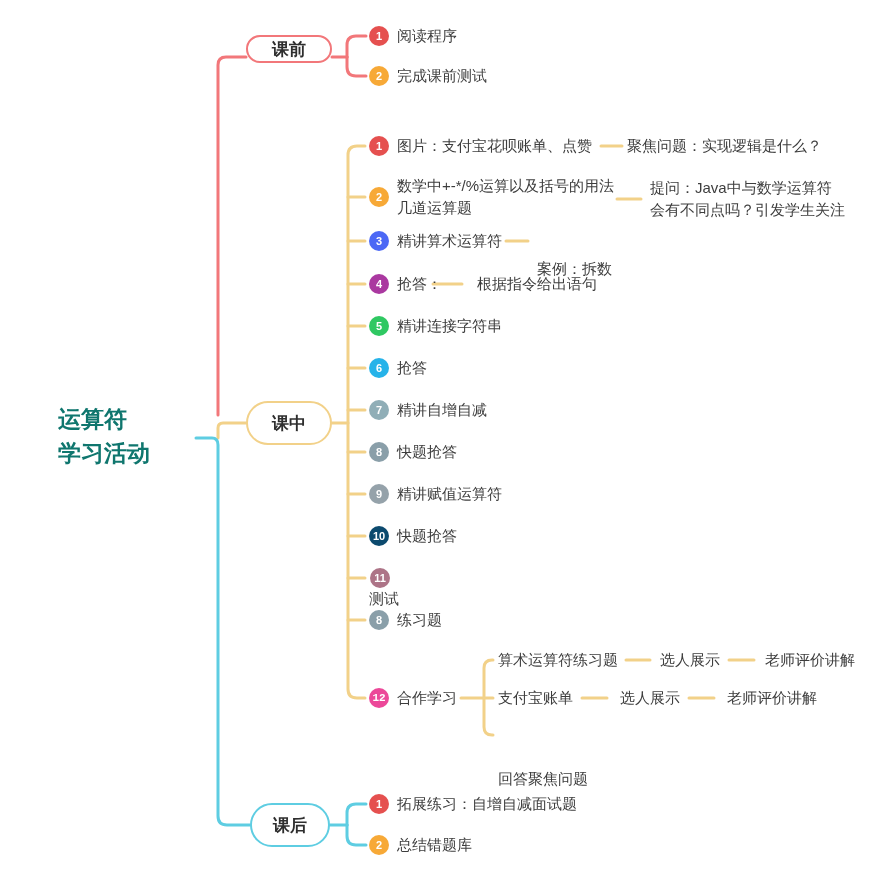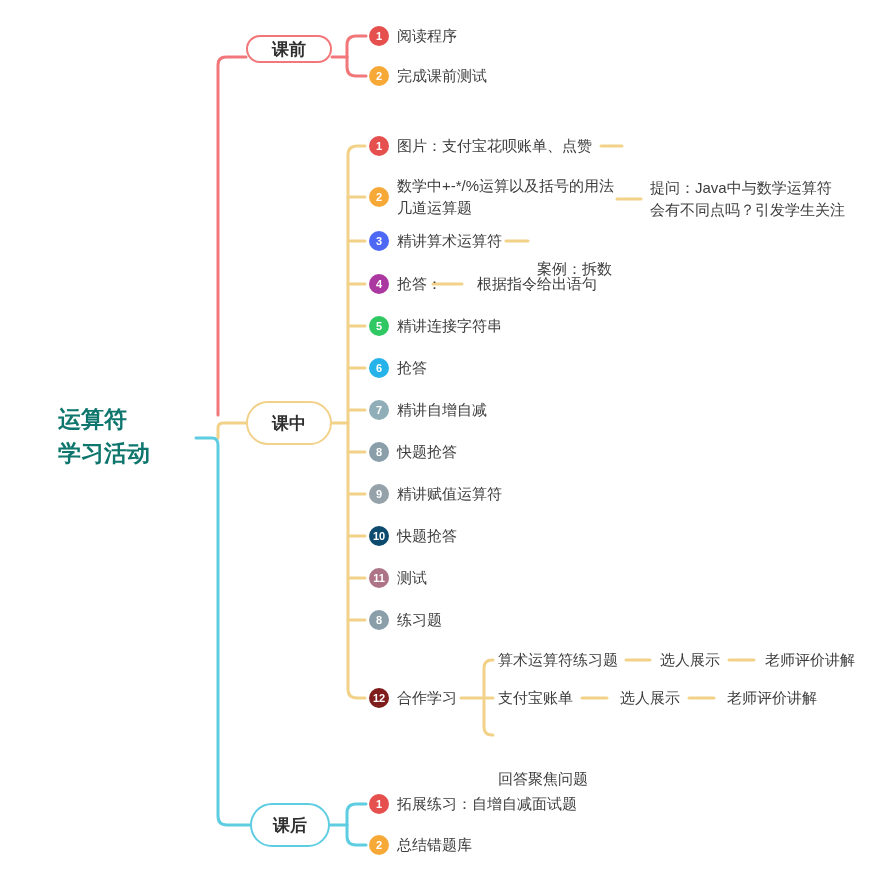--- a/index.html
+++ b/index.html
@@ -125,20 +125,21 @@
   </div>
   <div class="row" style="left:369px;top:66px;">
     <span class="badge" style="background: rgb(247, 169, 55);">2</span>
     <span class="label">完成课前测试</span>
   </div>
 
   <div class="row" style="left:369px;top:136px;">
     <span class="badge" style="background: rgb(229, 80, 79);">1</span>
     <span class="label">图片：支付宝花呗账单、点赞</span>
   </div>
+  <div class="note" style="left:627px;top:135px;">聚焦问题：实现逻辑是什么？</div>
 
   <div class="row tall" style="left:369px;top:175px;">
     <span class="badge" style="background: rgb(247, 169, 55);">2</span>
     <span class="label pre-line">数学中+-*/%运算以及括号的用法
 几道运算题</span>
   </div>
   <div class="note" style="left:650px;top:177px;">提问：Java中与数学运算符
 会有不同点吗？引发学生关注</div>
 
   <div class="row" style="left:369px;top:231px;">
@@ -176,32 +177,32 @@
   <div class="row" style="left:369px;top:484px;">
     <span class="badge" style="background: rgb(149, 162, 170);">9</span>
     <span class="label">精讲赋值运算符</span>
   </div>
 
   <div class="row" style="left:369px;top:526px;">
     <span class="badge" style="background: #0c4a6e;">10</span>
     <span class="label">快题抢答</span>
   </div>
 
-  <div class="row" style="left:369px;top:568px;">
+  <div class="row" style="left:369px;top:568px;flex-direction:column;">
     <span class="badge" style="background: rgb(173, 116, 135);">11</span>
     <span class="label">测试</span>
   </div>
 
   <div class="row" style="left:369px;top:610px;">
     <span class="badge" style="background: rgb(138, 159, 169);">8</span>
     <span class="label">练习题</span>
   </div>
 
   <div class="row" style="left:369px;top:688px;">
-    <span class="badge" style="background: #7f1d1d;">12</span>
+    <span class="badge" style="background: #ec4899; font-family: Liberation Mono, monospace;">12</span>
     <span class="label">合作学习</span>
   </div>
 
   <div class="subitem" style="left:498px;top:650px;">算术运算符练习题</div>
   <div class="subitem" style="left:660px;top:650px;">选人展示</div>
   <div class="subitem" style="left:765px;top:650px;">老师评价讲解</div>
 
   <div class="subitem" style="left:498px;top:688px;">支付宝账单</div>
   <div class="subitem" style="left:620px;top:688px;">选人展示</div>
   <div class="subitem" style="left:727px;top:688px;">老师评价讲解</div>

